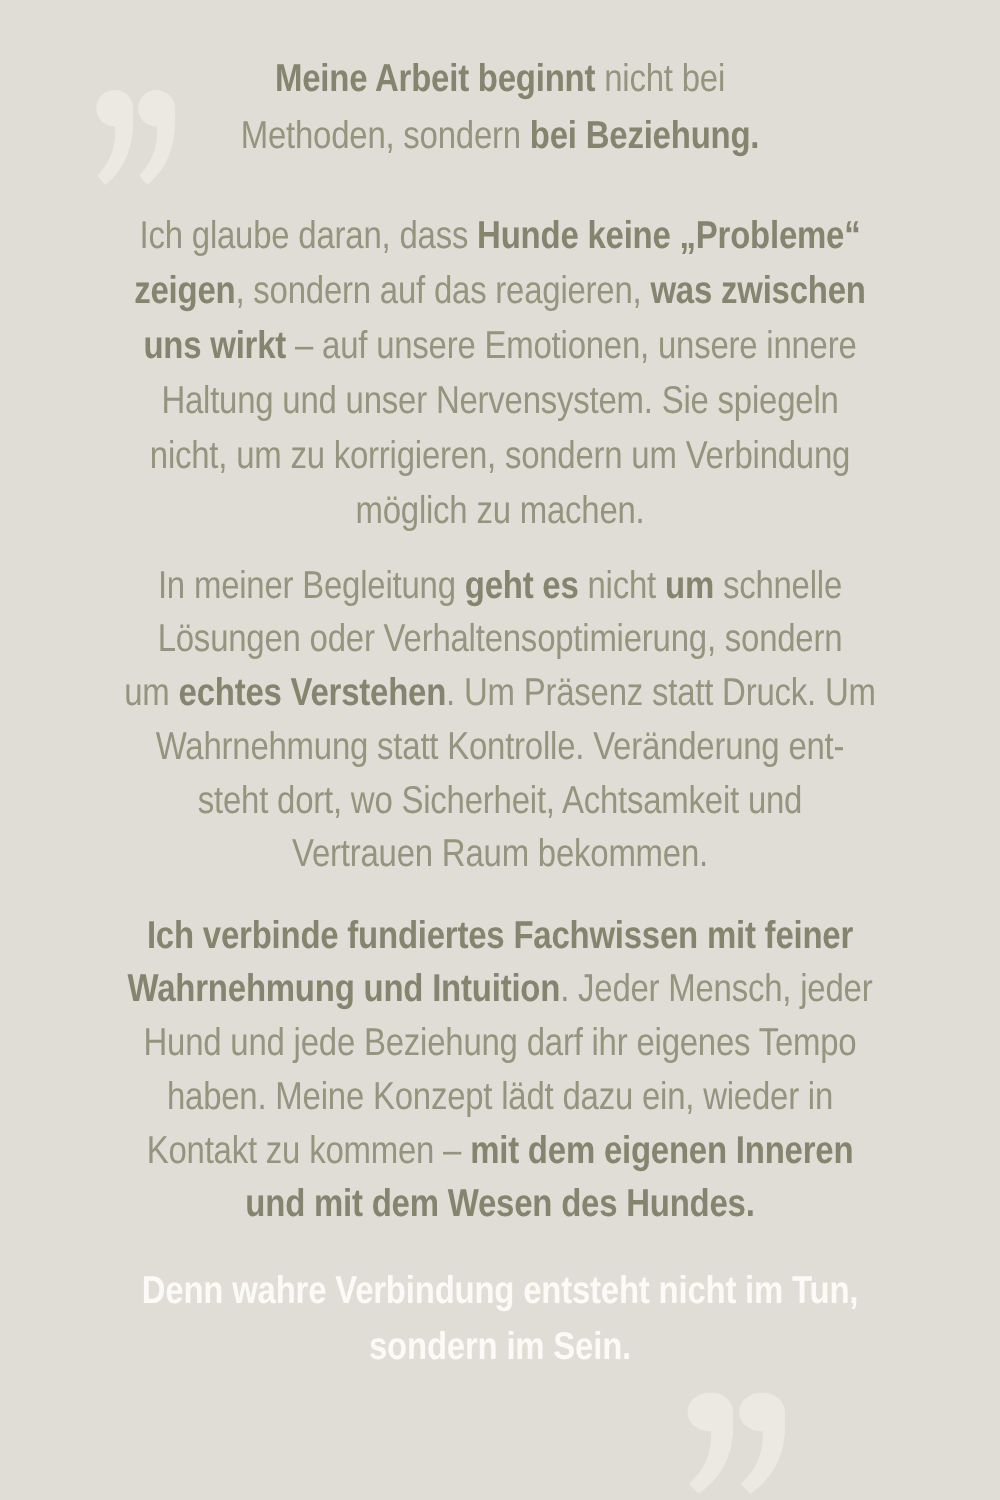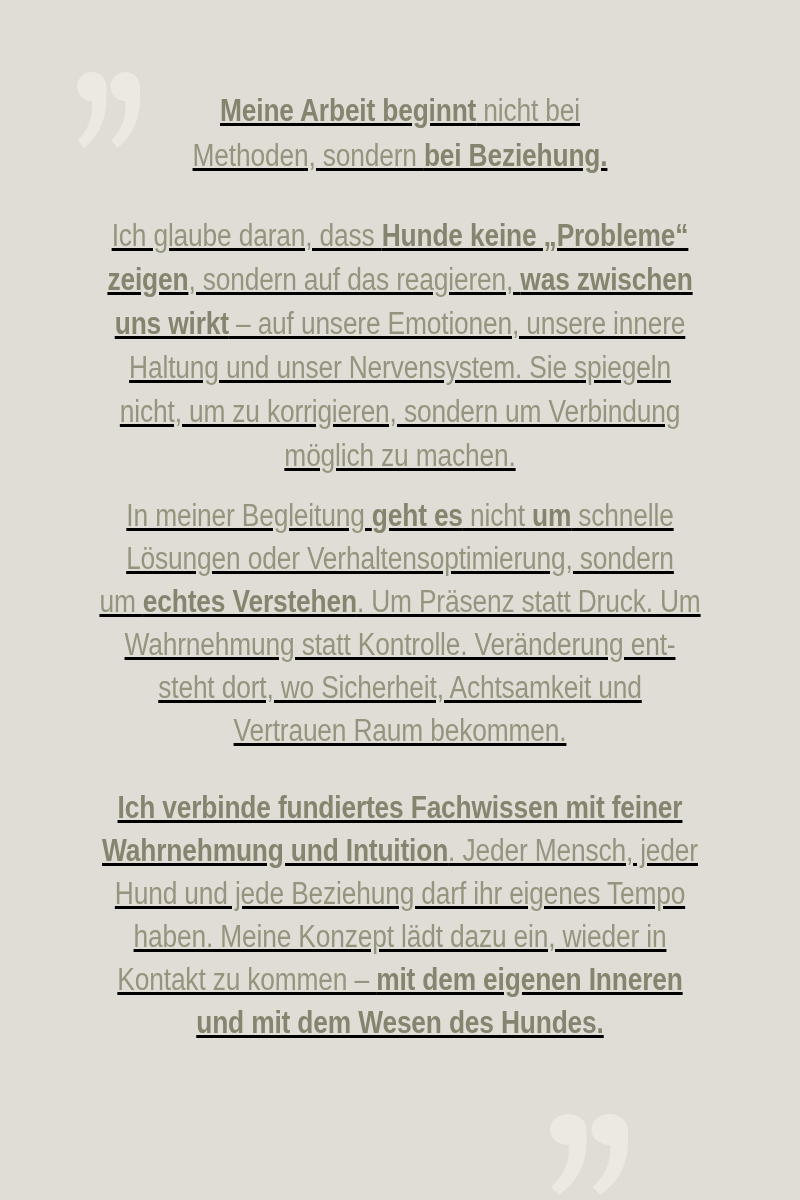--- a/index.html
+++ b/index.html
@@ -14,28 +14,27 @@
     width:800px;height:1200px;overflow:hidden;
     background:var(--bg);
     font-family:"Liberation Sans", sans-serif;
   }
   .canvas{position:relative;width:800px;height:1200px;}
   .qmark{position:absolute;fill:var(--mark);}
   .qmark-top{left:77px;top:72px;width:63px;height:76px;}
   .qmark-bottom{left:550px;top:1114px;width:78px;height:81px;}
   .content{
     position:absolute;left:0;top:0;width:100%;
-    padding-top:88px;box-sizing:border-box;
+    padding-top:40px;box-sizing:border-box;
     text-align:center;
-    text-decoration:underline;
   }
   .para{margin:0;}
   .para-1{line-height:45px;margin-bottom:36px;}
   .para-2{line-height:44px;margin-bottom:16px;}
-  .para-3{line-height:43px;margin-bottom:34px;}
+  .para-3{line-height:43px;margin-bottom:22px;}
   .para-4{line-height:43px;margin-bottom:25px;}
   .para-5{line-height:45px;margin-bottom:0;}
   .line{
     white-space:nowrap;
     font-size:31px;
     color:var(--text);
     transform:scaleX(0.85);
     transform-origin:50% 50%;
     letter-spacing:-0.2px;
   }
@@ -74,20 +73,24 @@
         <div class="line"><span>Vertrauen Raum bekommen.</span></div>
       </div>
       <div class="para para-4">
         <div class="line"><span class="seg-bold">Ich verbinde fundiertes Fachwissen mit feiner</span></div>
         <div class="line"><span class="seg-bold">Wahrnehmung und Intuition</span><span>. Jeder Mensch, jeder</span></div>
         <div class="line"><span>Hund und jede Beziehung darf ihr eigenes Tempo</span></div>
         <div class="line"><span>haben. Meine Konzept lädt dazu ein, wieder in</span></div>
         <div class="line"><span>Kontakt zu kommen – </span><span class="seg-bold">mit dem eigenen Inneren</span></div>
         <div class="line"><span class="seg-bold">und mit dem Wesen des Hundes.</span></div>
       </div>
+      <div class="para para-5 para-light">
+        <div class="line"><span class="seg-bold">Denn wahre Verbindung entsteht nicht im Tun,</span></div>
+        <div class="line"><span class="seg-bold">sondern im Sein.</span></div>
+      </div>
     </main>
 
   <svg class="qmark qmark-bottom" viewBox="0 0 64 78" preserveAspectRatio="none" aria-hidden="true">
     <path d="M15 0 C23.3 0 30 6.7 30 15 L30 26 C30 48.5 22.3 65.8 7.2 78 L1 70.2 C10.8 59.8 15.4 47.8 15.4 34.6 L15.4 29.9 C15.3 29.9 15.1 30 15 30 C6.7 30 0 23.3 0 15 C0 6.7 6.7 0 15 0 Z"></path>
     <path d="M15 0 C23.3 0 30 6.7 30 15 L30 26 C30 48.5 22.3 65.8 7.2 78 L1 70.2 C10.8 59.8 15.4 47.8 15.4 34.6 L15.4 29.9 C15.3 29.9 15.1 30 15 30 C6.7 30 0 23.3 0 15 C0 6.7 6.7 0 15 0 Z" transform="translate(34 0)"></path>
   </svg>
 
 </div>
 
 </body></html>

